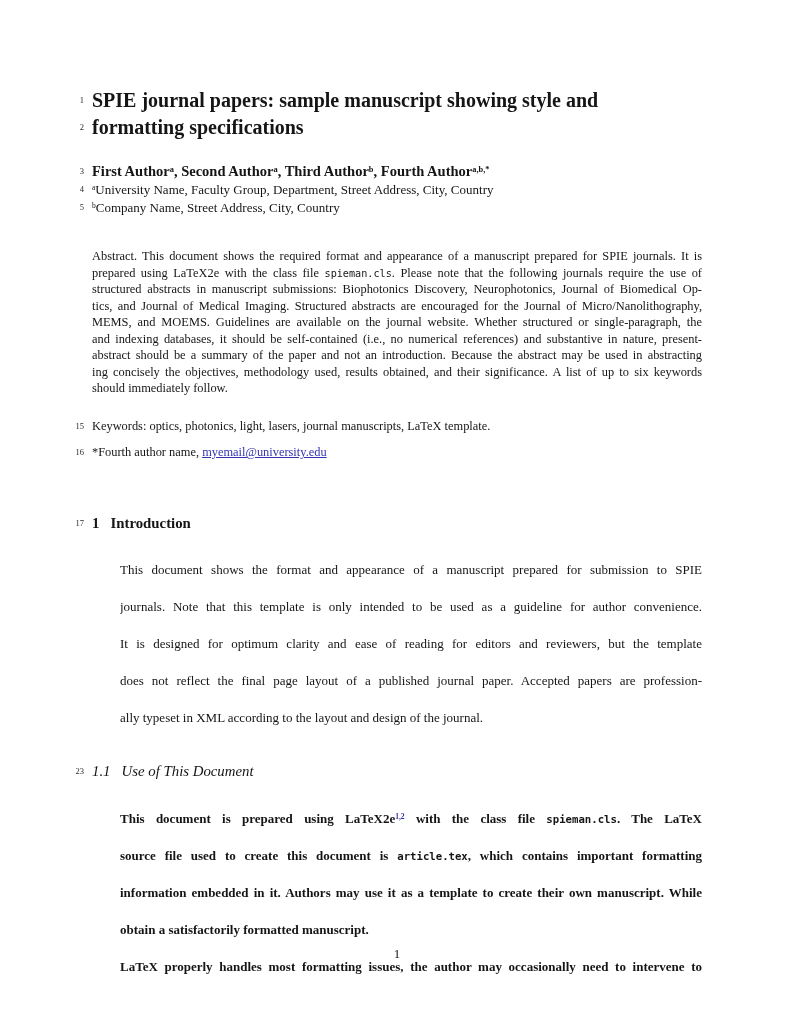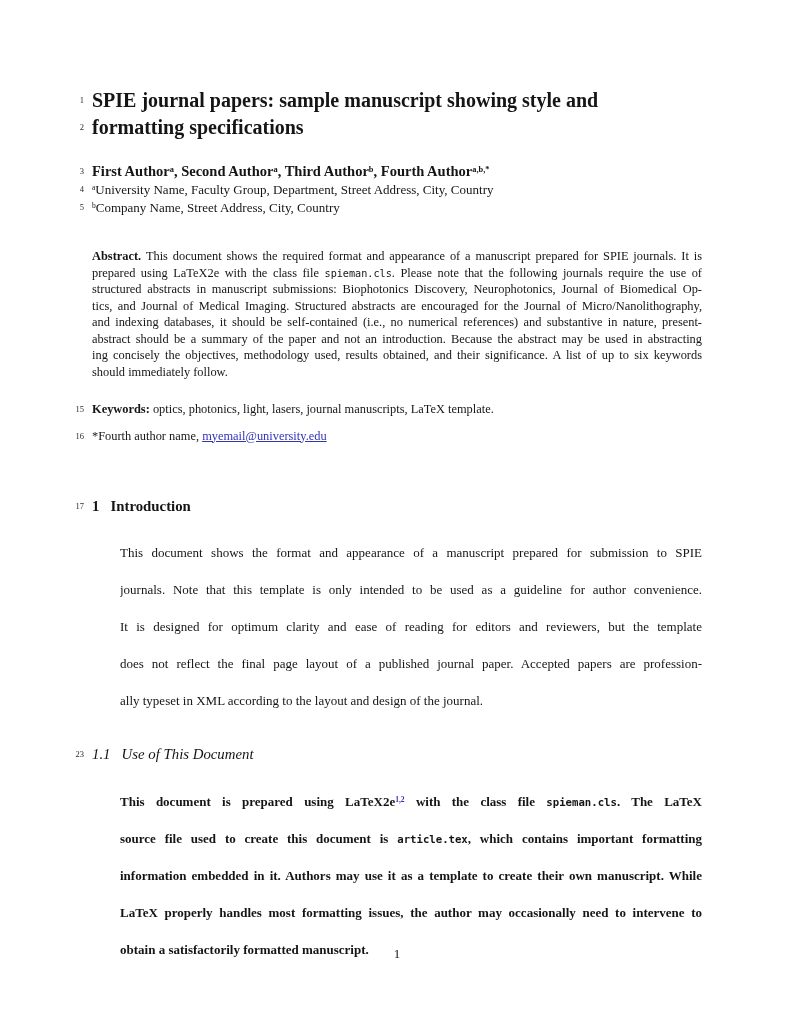--- a/index.html
+++ b/index.html
@@ -12,21 +12,21 @@
   .content{position:absolute;left:92px;top:0;width:610px;}
   .block{margin:0;}
   .line{position:relative;}
   .lineno{
     position:absolute;left:-34px;width:26px;text-align:right;
     font-size:8.5px;color:#2a2a2a;font-weight:normal;font-style:normal;
     line-height:inherit;
   }
   .linetext{display:block;}
   .just .linetext{text-align:justify;text-align-last:justify;-moz-text-align-last:justify;text-justify:inter-word;}
-  .seg-b{font-weight:bold;}
+  .seg-b{font-weight:normal;}
   .seg-i{}
   .seg-m{font-family:"DejaVu Sans Mono","Liberation Mono",monospace;font-size:0.82em;}
   .seg-sup{font-size:58%;position:relative;top:-0.5em;}
   a.seg-suplink{font-size:58%;position:relative;top:-0.5em;color:var(--link,#3333b3);text-decoration:none;}
   a.seg-link{color:var(--link,#3333b3);text-decoration:underline;}
   a{cursor:pointer;}
 
   .block-title{margin-top:87px;font-size:20px;font-weight:bold;}
   .block-title .line{line-height:27px;height:27px;}
 
@@ -95,20 +95,23 @@
         </div>
         <div class="line l-7 just">
           <span class="linetext"><span>prepared using LaTeX2e with the class file </span><span class="seg-m">spieman.cls</span><span>. Please note that the following journals require the use of</span></span>
         </div>
         <div class="line l-8 just">
           <span class="linetext"><span>structured abstracts in manuscript submissions: </span><span class="seg-i">Biophotonics Discovery</span><span>, </span><span class="seg-i">Neurophotonics</span><span>, </span><span class="seg-i">Journal of Biomedical Op-</span></span>
         </div>
         <div class="line l-9 just">
           <span class="linetext"><span class="seg-i">tics</span><span>, and </span><span class="seg-i">Journal of Medical Imaging</span><span>. Structured abstracts are encouraged for the </span><span class="seg-i">Journal of Micro/Nanolithography,</span></span>
         </div>
+        <div class="line l-10 just">
+          <span class="linetext"><span class="seg-i">MEMS, and MOEMS</span><span>. Guidelines are available on the journal website. Whether structured or single-paragraph, the</span></span>
+        </div>
         <div class="line l-12 just">
           <span class="linetext"><span>and indexing databases, it should be self-contained (i.e., no numerical references) and substantive in nature, present-</span></span>
         </div>
         <div class="line l-11 just">
           <span class="linetext"><span>abstract should be a summary of the paper and not an introduction. Because the abstract may be used in abstracting</span></span>
         </div>
         <div class="line l-13 just">
           <span class="linetext"><span>ing concisely the objectives, methodology used, results obtained, and their significance. A list of up to six keywords</span></span>
         </div>
         <div class="line l-14">
@@ -159,22 +162,22 @@
       <div class="block block-paragraph-2">
         <div class="line l-24 just">
           <span class="linetext"><span>This document is prepared using LaTeX2e</span><a class="seg-suplink" href="#">1,2</a><span> with the class file </span><span class="seg-m">spieman.cls</span><span>. The LaTeX</span></span>
         </div>
         <div class="line l-25 just">
           <span class="linetext"><span>source file used to create this document is </span><span class="seg-m">article.tex</span><span>, which contains important formatting</span></span>
         </div>
         <div class="line l-26 just">
           <span class="linetext"><span>information embedded in it. Authors may use it as a template to create their own manuscript. While</span></span>
         </div>
+        <div class="line l-28">
+          <span class="linetext"><span>obtain a satisfactorily formatted manuscript.</span></span>
+        </div>
         <div class="line l-27 just">
           <span class="linetext"><span>LaTeX properly handles most formatting issues, the author may occasionally need to intervene to</span></span>
-        </div>
-        <div class="line l-28">
-          <span class="linetext"><span>obtain a satisfactorily formatted manuscript.</span></span>
         </div>
       </div>
     </div>
   <div class="footer">1</div>
 </div>
 
 </body></html>

